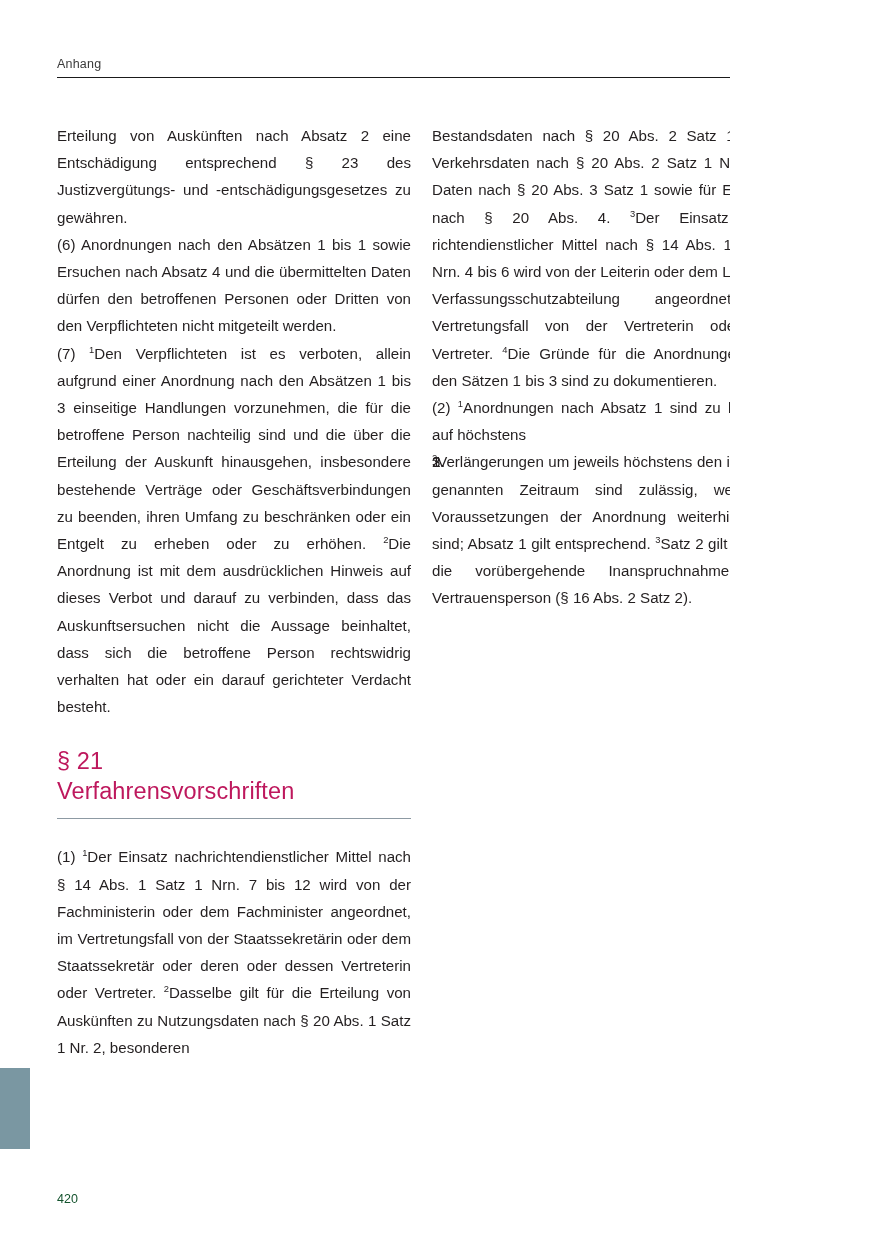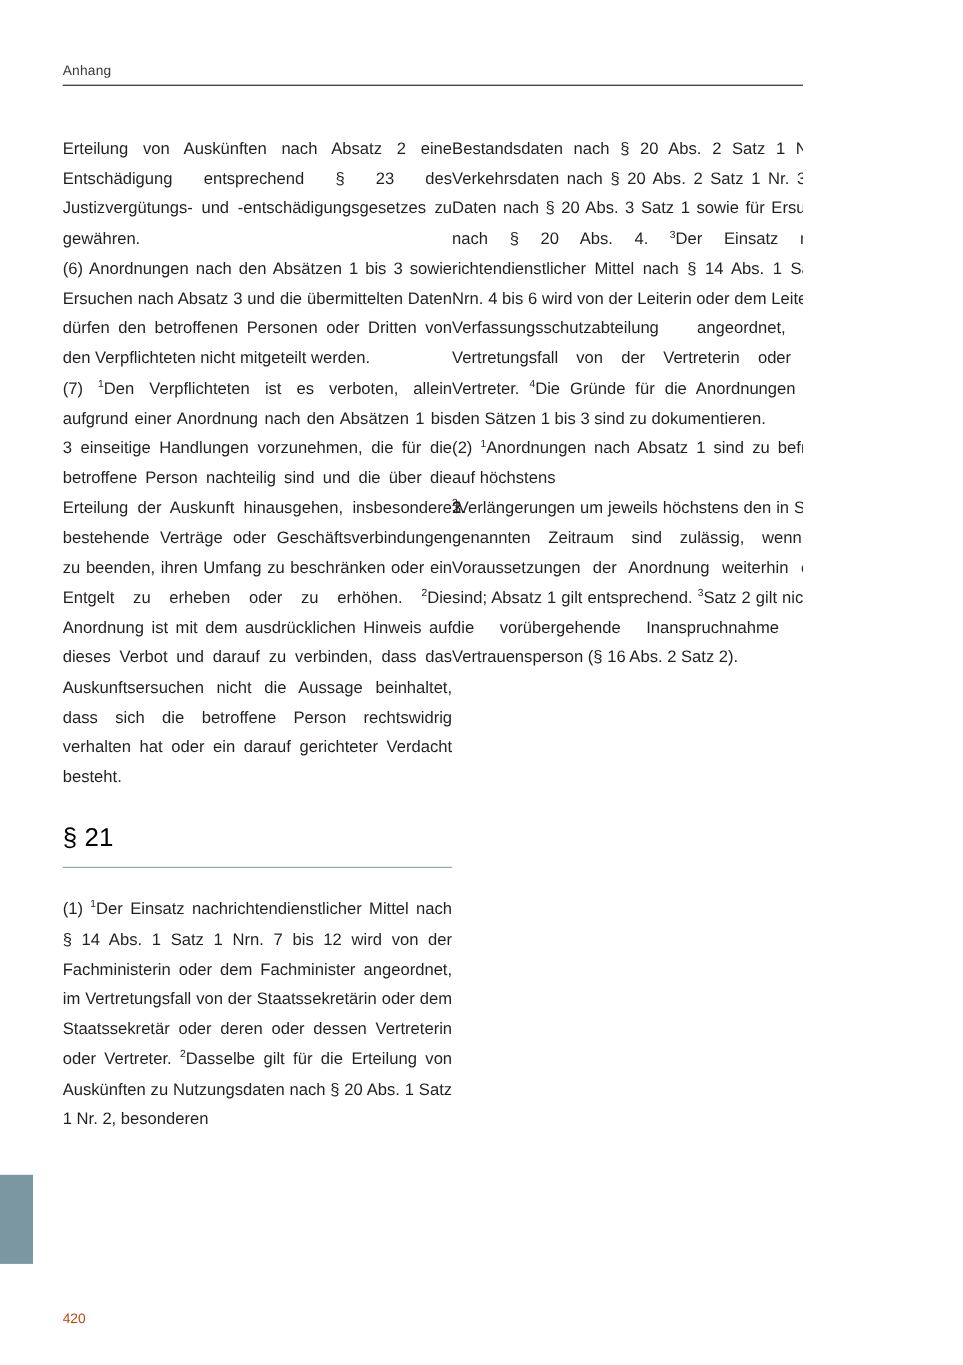--- a/index.html
+++ b/index.html
@@ -37,20 +37,21 @@
     width: 100%;
   }
 
   
   .columns {
     position: absolute;
     left: 57px;
     top: 122px;
     width: 729px;
     display: flex;
+    gap: 21px;
   }
   .col {
     width: 354px;
     flex: 0 0 354px;
   }
 
   p.body {
     margin: 0;
     font-size: 15.1px;
     line-height: 27.2px;
@@ -67,21 +68,21 @@
   }
 
   
   .section-heading {
     margin-top: 26px;
   }
   .section-heading .sh-line {
     font-size: 23.5px;
     line-height: 30px;
     font-weight: 400;
-    color: #000000;
+    color: #be185d;
     letter-spacing: .1px;
   }
   .section-heading .sh-rule {
     margin-top: 12px;
     margin-bottom: 24px;
     border-bottom: 1px solid #8d9aa3;
     width: 100%;
   }
 
   
@@ -115,41 +116,42 @@
     background: #7a97a2;
   }
 
   
   .folio {
     position: absolute;
     left: 57px;
     top: 1191px;
     font-size: 12.5px;
     line-height: 16px;
-    color: #c2410c;
+    color: #14532d;
   }
 </style>
 </head>
 <body>
 
 <div class="page">
 
   <div class="running-head">
     <div class="rh-text">Anhang</div>
     <div class="rh-rule" style="border-bottom-color: rgb(26, 26, 26);"></div>
   </div>
 
   <div class="columns">
 
     <div class="col" id="col-left">
         <p class="body">Erteilung von Auskünften nach Absatz 2 eine Entschädigung entsprechend § 23 des Justizvergütungs- und -entschädigungs­gesetzes zu gewähren.</p>
-        <p class="body">(6) Anordnungen nach den Absätzen 1 bis 3 sowie Ersuchen nach Absatz 3 und die über­mittelten Daten dürfen den betroffenen Personen oder Dritten von den Ver­pflichteten nicht mitgeteilt werden.</p>
+        <p class="body">(6) Anordnungen nach den Absätzen 1 bis 1 sowie Ersuchen nach Absatz 4 und die über­mittelten Daten dürfen den betroffenen Personen oder Dritten von den Ver­pflichteten nicht mitgeteilt werden.</p>
         <p class="body">(7) <sup>1</sup>Den Verpflichteten ist es verboten, allein aufgrund einer Anordnung nach den Absätzen 1 bis 3 einseitige Handlungen vor­zunehmen, die für die betroffene Person nachteilig sind und die über die Erteilung der Auskunft hinausgehen, insbesondere bestehende Verträge oder Geschäftsver­bindungen zu beenden, ihren Umfang zu beschränken oder ein Entgelt zu erheben oder zu erhöhen. <sup>2</sup>Die Anordnung ist mit dem ausdrücklichen Hinweis auf dieses Verbot und darauf zu verbinden, dass das Auskunftsersuchen nicht die Aussage beinhaltet, dass sich die betroffene Person rechtswidrig verhalten hat oder ein darauf gerichteter Verdacht besteht.</p>
         <div class="section-heading">
           <div class="sh-line">§ 21</div>
+          <div class="sh-line">Verfahrensvorschriften</div>
           <div class="sh-rule" style="border-bottom-color: rgb(141, 154, 163);"></div>
         </div>
         <p class="body">(1) <sup>1</sup>Der Einsatz nachrichtendienstlicher Mittel nach § 14 Abs. 1 Satz 1 Nrn. 7 bis 12 wird von der Fachministerin oder dem Fachminister angeordnet, im Vertretungs­fall von der Staatssekretärin oder dem Staatssekretär oder deren oder dessen Ver­treterin oder Vertreter. <sup>2</sup>Dasselbe gilt für die Erteilung von Auskünften zu Nutzungsdaten nach § 20 Abs. 1 Satz 1 Nr. 2, besonderen</p>
       </div>
 
     <div class="col" id="col-right">
         <p class="body">Bestandsdaten nach § 20 Abs. 2 Satz 1 Nr. 2, Verkehrsdaten nach § 20 Abs. 2 Satz 1 Nr. 3 und Daten nach § 20 Abs. 3 Satz 1 sowie für Ersuchen nach § 20 Abs. 4. <sup>3</sup>Der Einsatz nach­richtendienstlicher Mittel nach § 14 Abs. 1 Satz 1 Nrn. 4 bis 6 wird von der Leiterin oder dem Leiter der Verfassungsschutzabteilung angeordnet, im Vertretungsfall von der Ver­treterin oder dem Vertreter. <sup>4</sup>Die Gründe für die Anordnungen nach den Sätzen 1 bis 3 sind zu dokumentieren.</p>
         <p class="body">(2) <sup>1</sup>Anordnungen nach Absatz 1 sind zu befristen auf höchstens</p>
         <ol class="numlist">
           <li><span class="marker">1.</span></li>

